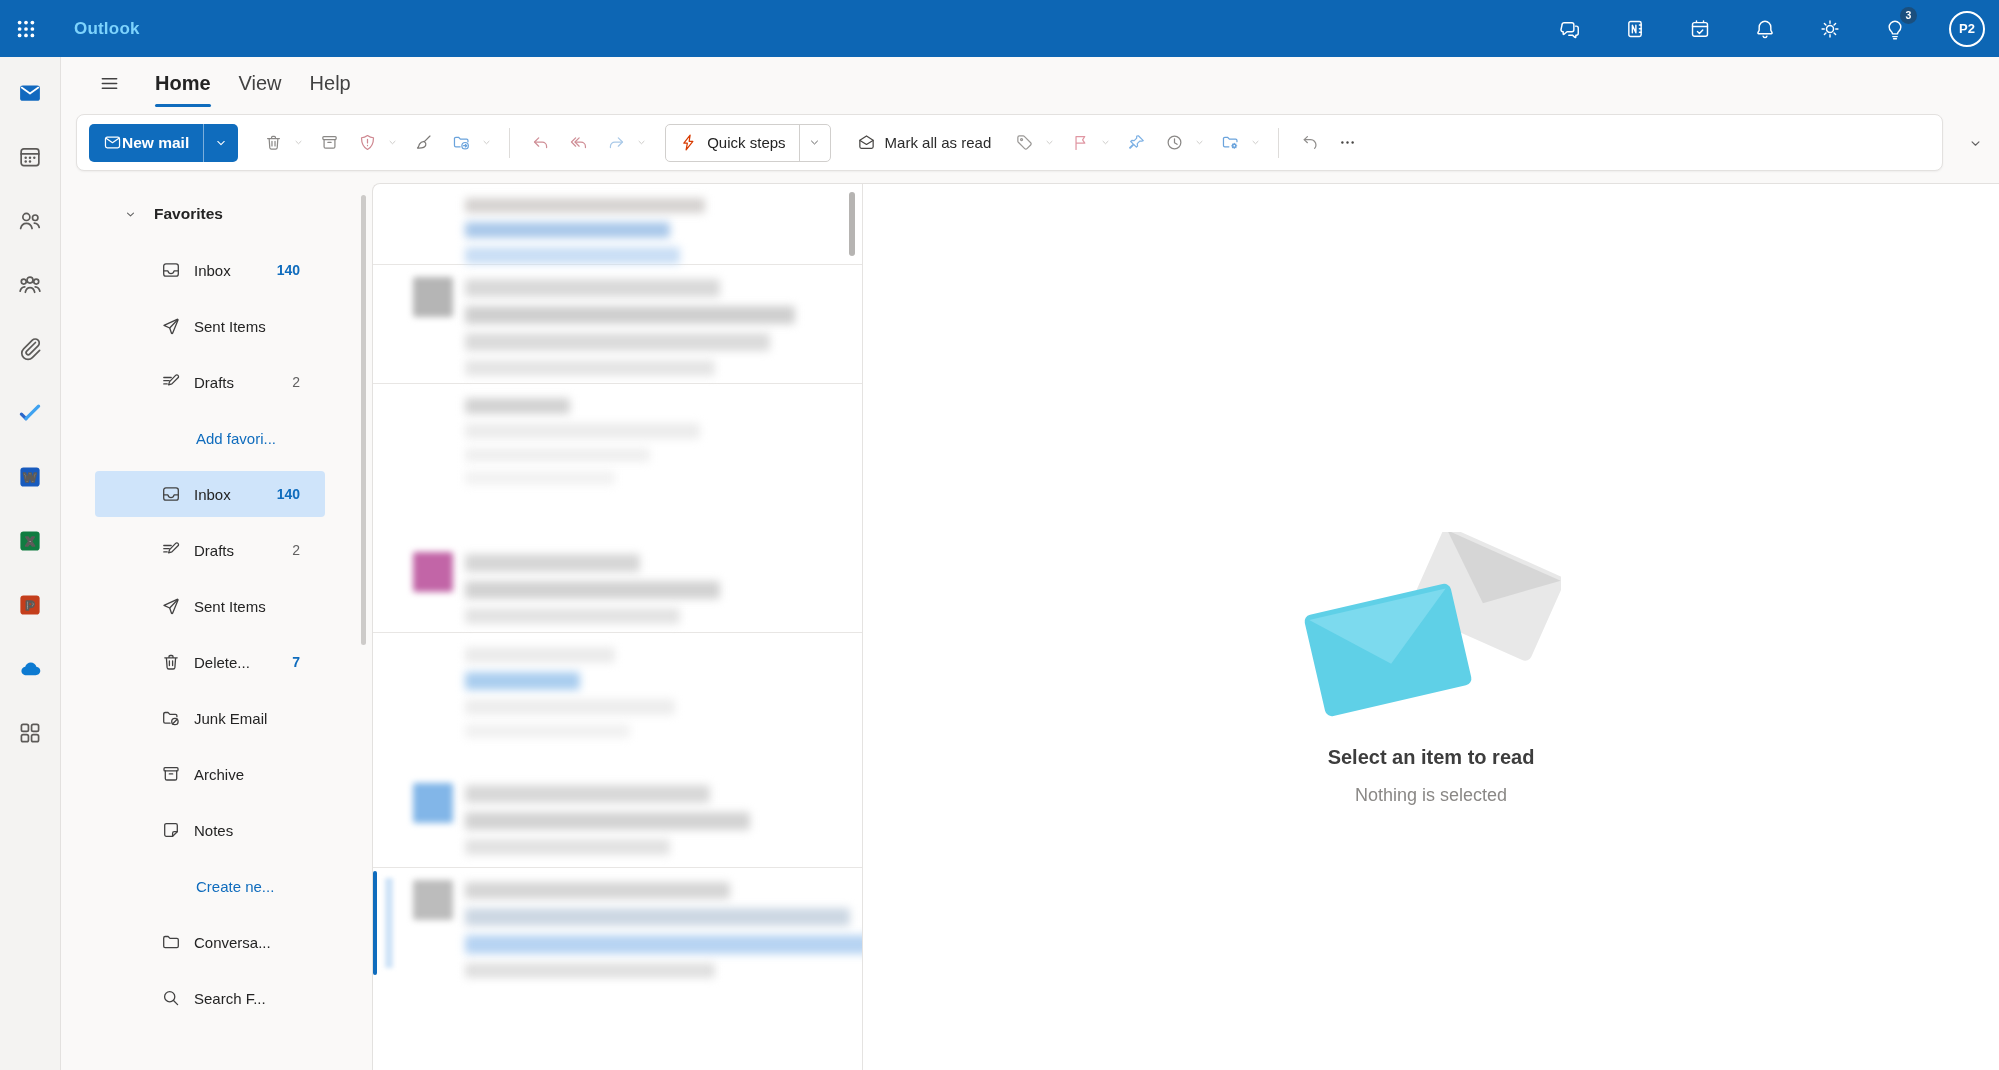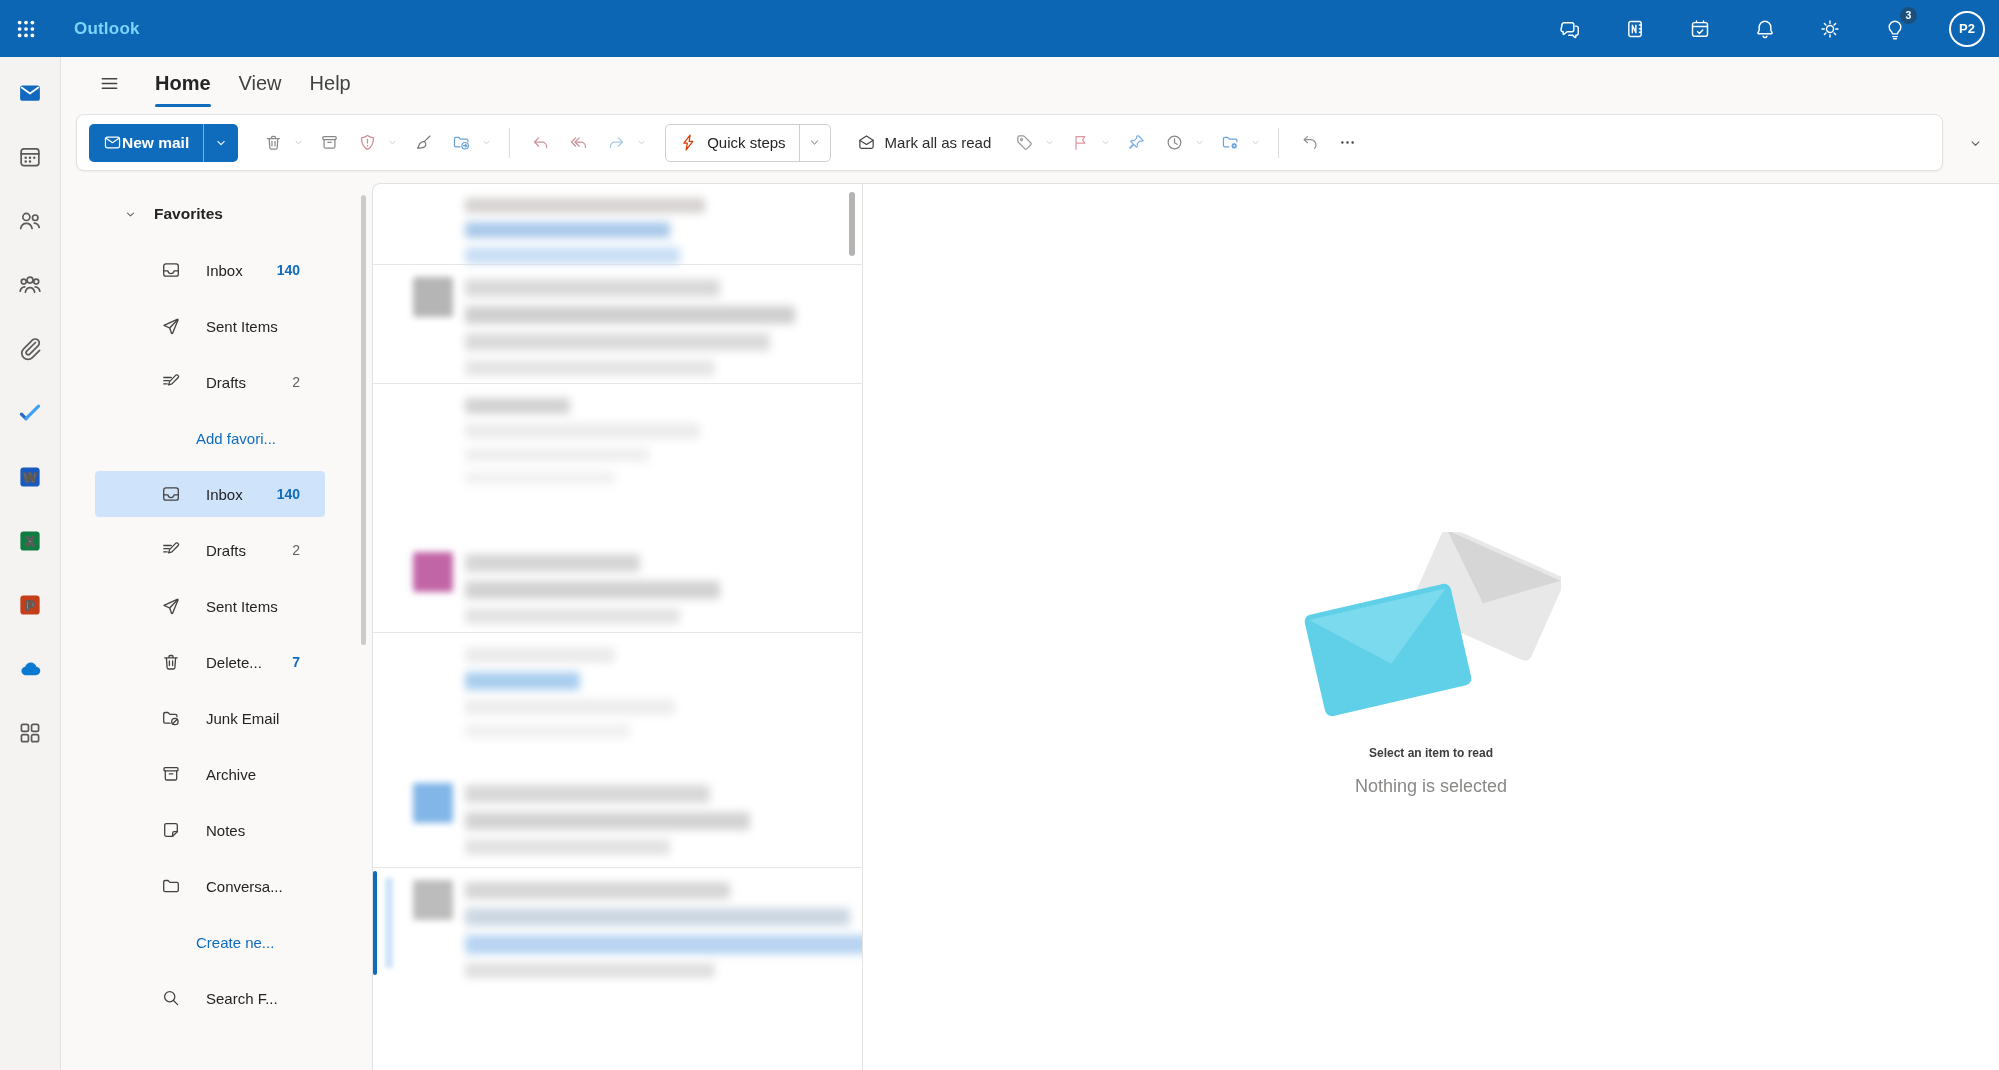--- a/index.html
+++ b/index.html
@@ -65,21 +65,21 @@
   .collapse-chev { position:absolute; right:16px; top:26px; color:#616161; cursor:pointer; }
 
   .body-row { flex:1; display:flex; min-height:0; }
 
   
   .folderpane { width:311px; padding-top:8px; position:relative; flex-shrink:0; }
   .fhdr { height:46px; margin:0 0 10px 34px; width:230px; display:flex; align-items:center;
     padding-left:29px; gap:17px; font-weight:700; font-size:15.5px; color:#242424; cursor:pointer; }
   .fhdr .hchev { color:#616161; display:flex; }
   .fitem { height:46px; margin:0 0 10px 34px; width:230px; display:flex; align-items:center;
-    padding-left:66px; padding-right:25px; font-size:15px; color:#242424; border-radius:4px; cursor:pointer;gap:12px; }
+    padding-left:66px; padding-right:25px; font-size:15px; color:#242424; border-radius:4px; cursor:pointer; }
   .fitem.selected { background:var(--selected-bg,#cfe4fa); }
   .ficon { width:20px; height:20px; color:#424242; margin-right:13px; flex-shrink:0; display:flex; }
   .fcount { margin-left:auto; font-size:14px; color:#616161; }
   .fcount.accent { color:var(--accent,#0f6cbd); font-weight:700; }
   .fitem.link { padding-left:101px; color:var(--accent,#0f6cbd); }
   .pane-scroll { position:absolute; right:6px; top:12px; width:5px; height:450px;
     background:#cdcbc9; border-radius:3px; cursor:pointer; }
 
   
   .card { flex:1; background:#fff; border:1px solid #e3e1df; border-right:none; border-bottom:none;
@@ -102,21 +102,21 @@
   .bspacer { width:52px; flex-shrink:0; }
   .bbars { display:flex; flex-direction:column; gap:9px; padding-top:2px; }
   .bbar { border-radius:2px; filter:blur(4px); }
   .bsep { height:1px; background:#e8e6e4; }
   .bleftbar { position:absolute; left:0; top:3px; bottom:3px; width:4px; background:var(--accent,#0f6cbd); border-radius:2px; }
   .bstrip { position:absolute; left:12px; top:10px; bottom:10px; width:8px; background:#cfe3f7; filter:blur(2px); }
   .ml-scroll { position:absolute; right:7px; top:8px; width:6px; height:64px; background:#b6b4b2;
     border-radius:3px; cursor:pointer; }
 
   .readpane { flex:1; display:flex; flex-direction:column; align-items:center; padding-top:348px; }
-  .rp-title { font-size:12px; font-weight:700; color:#3d3d3d; margin-top:24px; }
+  .rp-title { font-size:20px; font-weight:700; color:#3d3d3d; margin-top:24px; }
   .rp-sub { font-size:18px; color:#8a8886; margin-top:16px; }
 </style>
 </head>
 <body>
 
 <header class="topbar">
   <button class="waffle" id="waffleBtn">
       <span style="color:#fff;display:flex">
         <svg viewBox="0 0 20 20" width="22" height="22" fill="none" stroke="currentColor" stroke-width="1.4" stroke-linecap="round" stroke-linejoin="round">
           <g fill="currentColor" stroke="none">
@@ -595,30 +595,30 @@
           </div>
           <div class="fitem">
             <span class="ficon">
               <svg viewBox="0 0 20 20" width="20" height="20" fill="none" stroke="currentColor" stroke-width="1.3" stroke-linecap="round" stroke-linejoin="round">
                 <path d="M3.7 5.2c0-.9.7-1.6 1.6-1.6h9.4c.9 0 1.6.7 1.6 1.6v6.5l-4.7 4.6H5.3c-.9 0-1.6-.7-1.6-1.6z"></path>
                 <path d="M11.6 16.2v-3c0-.9.7-1.6 1.6-1.6h3.1"></path>
               </svg>
             </span>
             <span class="flabel">Notes</span>
           </div>
-          <div class="fitem">
-            <span class="ficon">
-              <svg viewBox="0 0 20 20" width="20" height="20" fill="none" stroke="currentColor" stroke-width="1.3" stroke-linecap="round" stroke-linejoin="round">
-                <path d="M2.7 5.9c0-.8.6-1.4 1.4-1.4h3L9 6.4h6.9c.8 0 1.4.6 1.4 1.4v6.4c0 .8-.6 1.4-1.4 1.4H4.1c-.8 0-1.4-.6-1.4-1.4z"></path>
-              </svg>
-            </span>
-            <span class="flabel">Conversa...</span>
-          </div>
           <div class="fitem link">
             <span class="flabel">Create ne...</span>
+          </div>
+          <div class="fitem">
+            <span class="ficon">
+              <svg viewBox="0 0 20 20" width="20" height="20" fill="none" stroke="currentColor" stroke-width="1.3" stroke-linecap="round" stroke-linejoin="round">
+                <path d="M2.7 5.9c0-.8.6-1.4 1.4-1.4h3L9 6.4h6.9c.8 0 1.4.6 1.4 1.4v6.4c0 .8-.6 1.4-1.4 1.4H4.1c-.8 0-1.4-.6-1.4-1.4z"></path>
+              </svg>
+            </span>
+            <span class="flabel">Conversa...</span>
           </div>
           <div class="fitem">
             <span class="ficon">
               <svg viewBox="0 0 20 20" width="20" height="20" fill="none" stroke="currentColor" stroke-width="1.3" stroke-linecap="round" stroke-linejoin="round">
                 <circle cx="8.7" cy="8.7" r="5.1"></circle>
                 <path d="m12.5 12.5 4.1 4.1"></path>
               </svg>
             </span>
             <span class="flabel">Search F...</span>
           </div>

